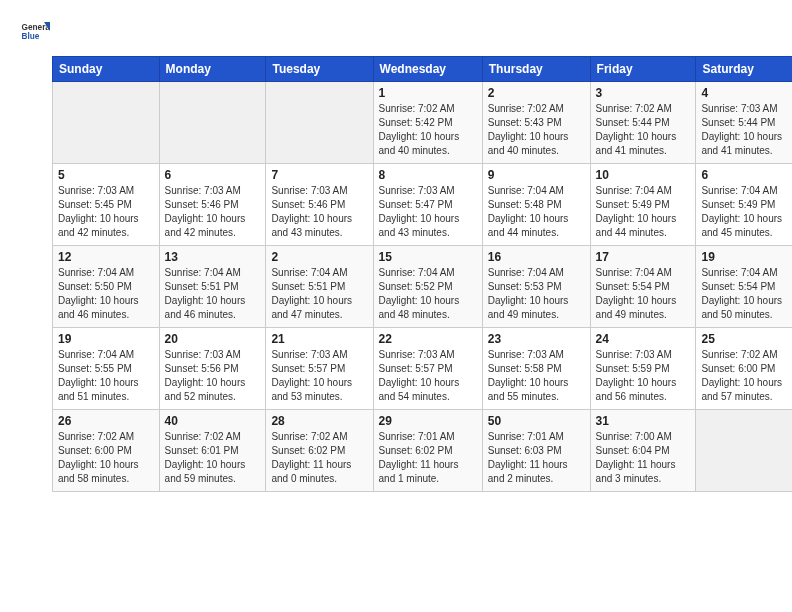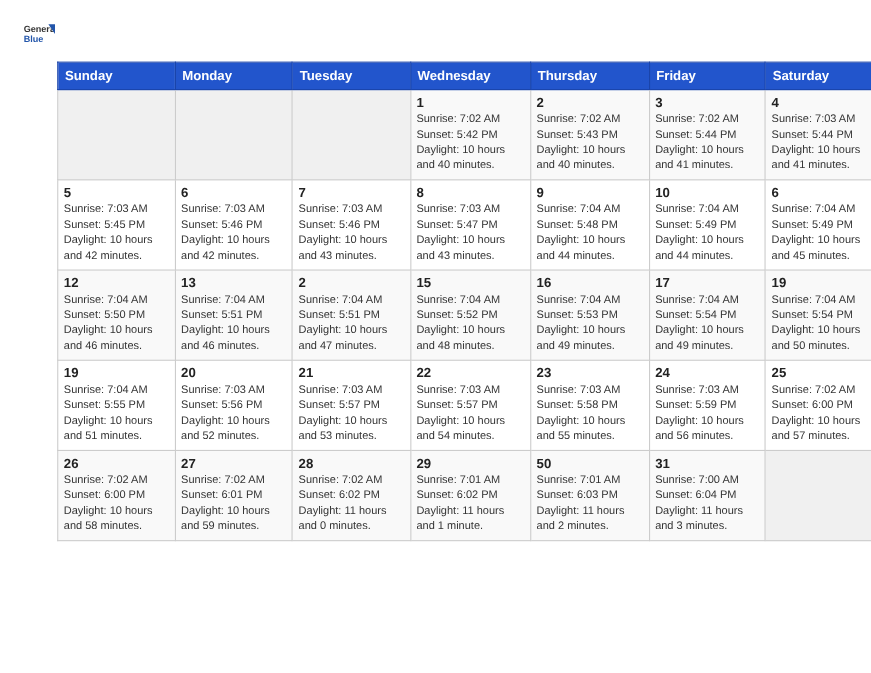--- a/index.html
+++ b/index.html
@@ -320,21 +320,21 @@
         </tr>
         <tr>
           <td>
             <span class="day-number">26</span>
             <div class="day-info" style="white-space: pre-line;">Sunrise: 7:02 AM
 Sunset: 6:00 PM
 Daylight: 10 hours
 and 58 minutes.</div>
           </td>
           <td>
-            <span class="day-number">27</span>
+            <span class="day-number">40</span>
             <div class="day-info" style="white-space: pre-line;">Sunrise: 7:02 AM
 Sunset: 6:01 PM
 Daylight: 10 hours
 and 59 minutes.</div>
           </td>
           <td>
             <span class="day-number">28</span>
             <div class="day-info" style="white-space: pre-line;">Sunrise: 7:02 AM
 Sunset: 6:02 PM
 Daylight: 11 hours

